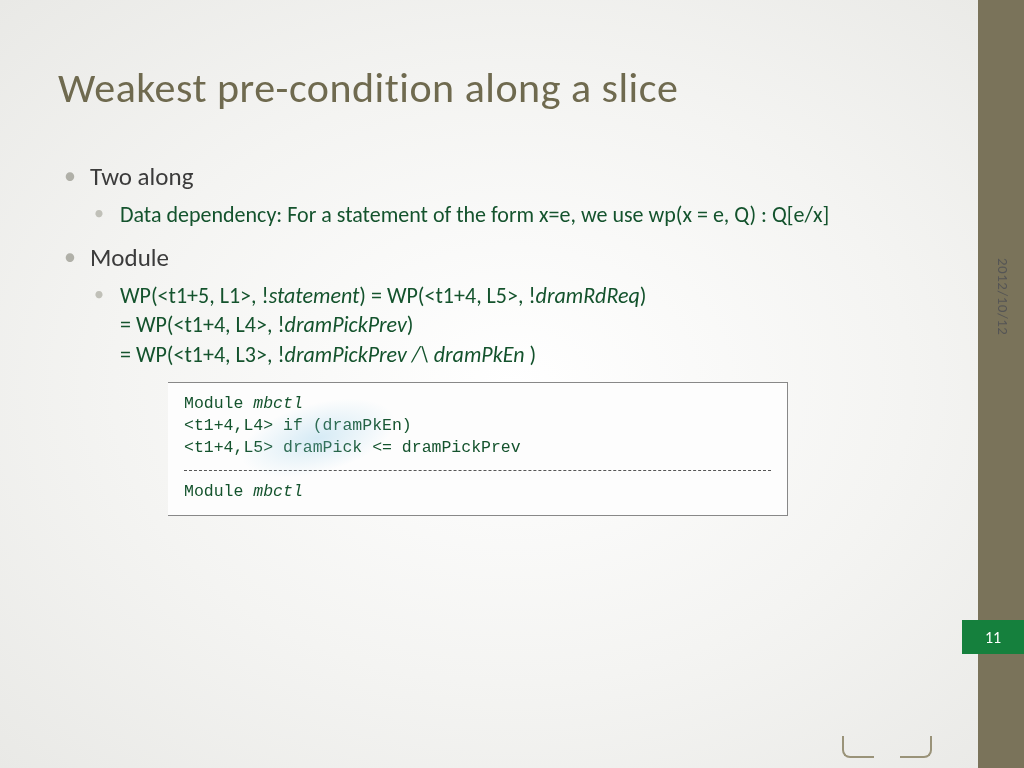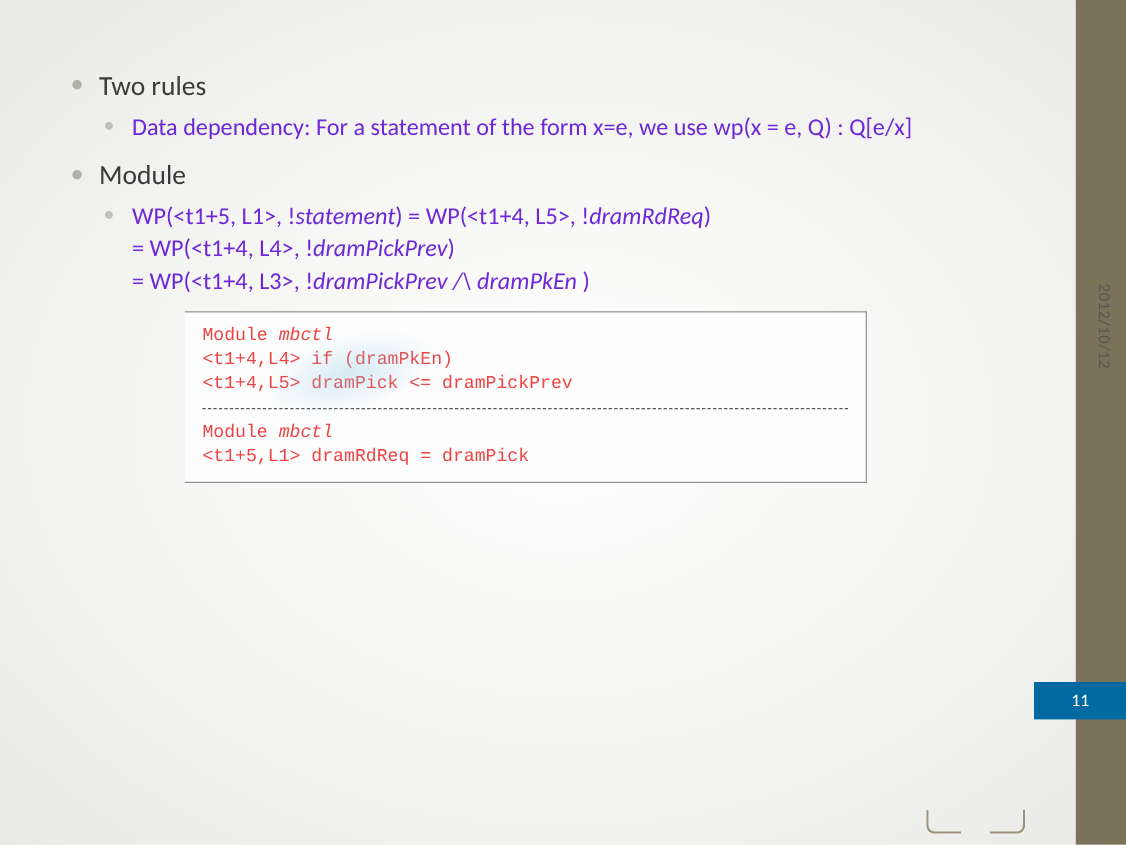--- a/index.html
+++ b/index.html
@@ -21,22 +21,22 @@
     color: #555;
     font-size: 15px;
     writing-mode: vertical-rl;
     top: 258px;
     letter-spacing: 0.5px;
   }
   .pagebox {
     position: absolute;
     right: 0;
     top: 620px;
-    width: 84px; height: 34px;
-    background: #0369a1;
+    width: 62px; height: 34px;
+    background: #15803d;
     color: #fff;
     font-size: 16px;
     display: flex;
     align-items: center;
     justify-content: center;
   }
   .bracket {
     position: absolute;
     left: 842px;
     bottom: 6px;
@@ -78,21 +78,21 @@
     position: absolute;
     left: 6px; top: 0;
     color: #b0b0a8;
     font-size: 24px;
   }
   ul.sub { list-style: none; margin-top: 8px; margin-bottom: 12px; }
   ul.sub > li {
     position: relative;
     padding-left: 30px;
     font-size: 22px;
-    color: #6d28d9;
+    color: #14532d;
     line-height: 1.35;
     margin-bottom: 12px;
   }
   ul.sub > li::before {
     content: "•";
     position: absolute;
     left: 4px; top: 0;
     color: #c0c0b8;
     font-size: 20px;
   }
@@ -101,21 +101,21 @@
   .codebox {
     margin-left: 110px;
     margin-top: 12px;
     width: 620px;
     border: 1px solid #888;
     border-left: none;
     background: #fdfdfd;
     padding: 10px 16px 12px 16px;
     font-family: "Courier New", monospace;
     font-size: 16.5px;
-    color: #ef4444;
+    color: #14532d;
     line-height: 1.35;
     position: relative;
   }
   .codebox .smear {
     position: absolute;
     left: 70px; top: 20px;
     width: 160px; height: 70px;
     background: radial-gradient(ellipse, rgba(140,200,230,0.35) 0%, rgba(140,200,230,0) 70%);
     transform: rotate(-15deg);
     pointer-events: none;
@@ -128,24 +128,25 @@
 </style>
 </head>
 <body>
 
 <div class="sidebar"></div>
 <div class="date">2012/10/12</div>
 <div class="pagebox">11</div>
 <div class="bracket"></div>
 
 <div class="slide">
+  <div class="title">Weakest pre-condition along a slice</div>
 
   <ul class="top">
     <li>
-      <span>Two rules</span>
+      <span>Two along</span>
       <ul class="sub">
         <li>Data dependency: For a statement of the form x=e, we use wp(x = e, Q) : Q[e/x]</li>
       </ul>
     </li>
     <li>
       <span>Module</span>
       <ul class="sub">
         <li>
           <span>WP(&lt;t1+5, L1&gt;, !</span><span class="ital">statement</span><span>) = WP(&lt;t1+4, L5&gt;, !</span><span class="ital">dramRdReq</span><span>)</span><br>
           <span>= WP(&lt;t1+4, L4&gt;, !</span><span class="ital">dramPickPrev</span><span>)</span><br>
@@ -155,15 +156,14 @@
     </li>
   </ul>
 
   <div class="codebox">
     <div class="smear"></div>
     <div><span>Module  </span><span class="ital">mbctl</span></div>
     <div>&lt;t1+4,L4&gt; if (dramPkEn)</div>
     <div>&lt;t1+4,L5&gt;    dramPick &lt;= dramPickPrev</div>
     <hr>
     <div><span>Module  </span><span class="ital">mbctl</span></div>
-    <div>&lt;t1+5,L1&gt; dramRdReq = dramPick</div>
   </div>
 </div>
 
 </body></html>

